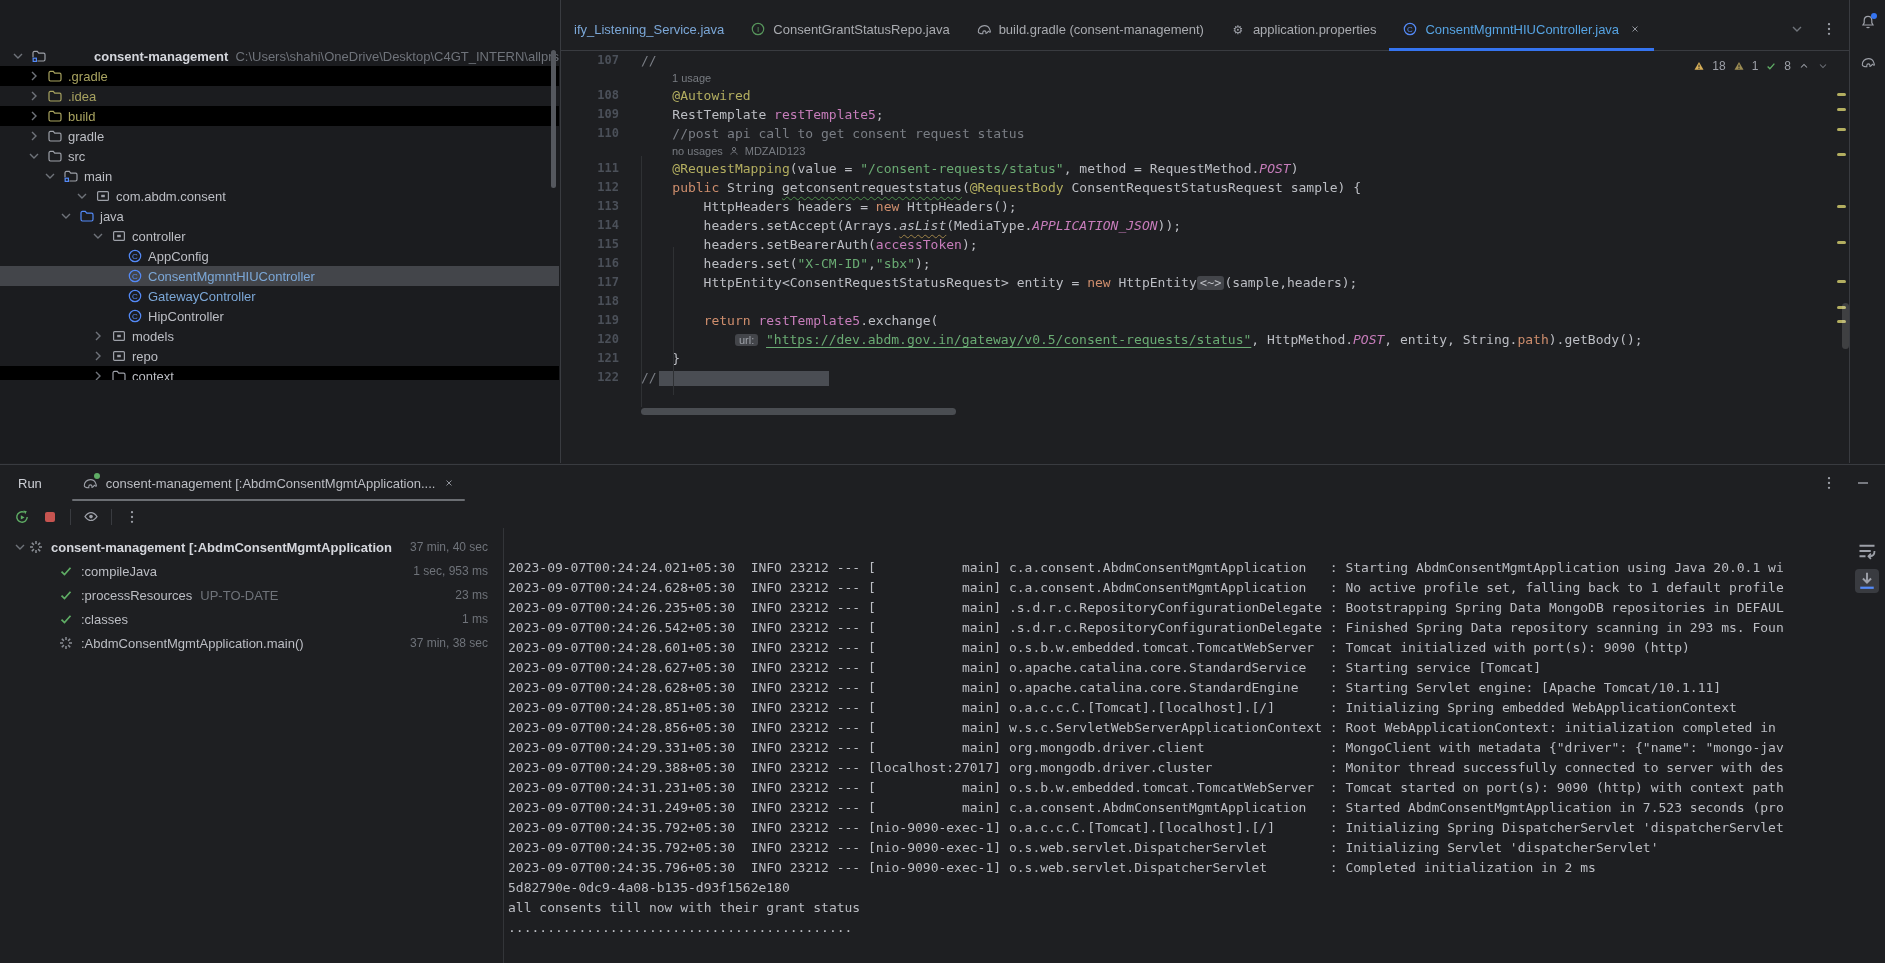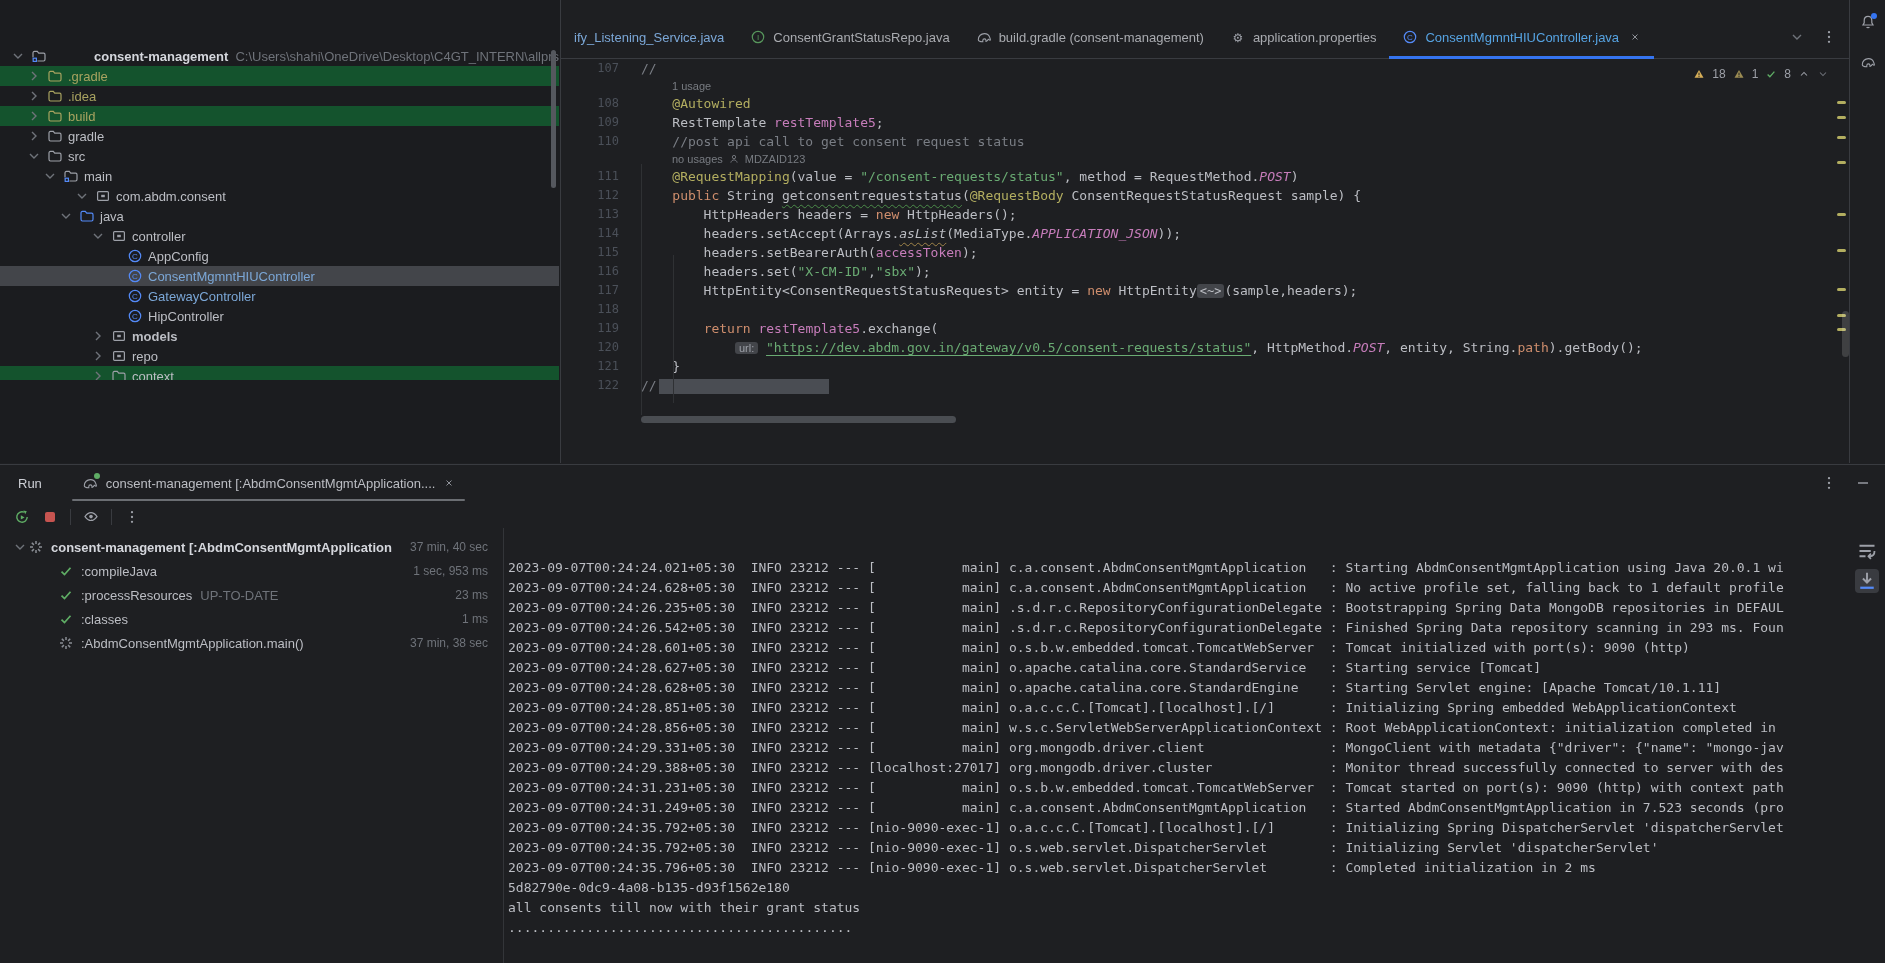--- a/index.html
+++ b/index.html
@@ -9,40 +9,40 @@
   .ic svg{width:16px;height:16px;display:block;}
   .ic.sm, .ic.sm svg{width:12px;height:12px;}
 
   
   .project{position:absolute;left:0;top:0;width:560px;height:463px;background:#1b1c1f;
            border-right:1px solid #393b40;}
   .phead{height:44px;display:flex;align-items:center;gap:6px;padding-left:18px;color:#ced0d6;}
   .ptree{position:absolute;top:46px;left:0;right:1px;height:334px;overflow:hidden;}
   .prow{height:20px;display:flex;align-items:center;white-space:nowrap;overflow:hidden;}
   .prow .gap{width:5px;flex:0 0 5px;}
-  .prow.hl-brown{background:#14532d;}
+  .prow.hl-brown{background:#000000;}
   .prow.hl-sel{background:#43454a;}
   .plabel{margin-left:5px;}
   .ppath{color:#6f737a;margin-left:7px;}
   .t-olive{color:#a8a360;}
   .t-blue{color:#7ba7d7;}
   .t-bold{font-weight:bold;color:#d5d7dd;margin-left:47px;}
   .pscroll{position:absolute;right:4px;top:50px;width:5px;height:138px;background:#55585e;border-radius:3px;}
 
   
-  .editor{position:absolute;left:561px;top:16px;width:1288px;height:409px;background:#1e1f22;}
+  .editor{position:absolute;left:561px;top:8px;width:1288px;height:409px;background:#1e1f22;}
   .tabbar{height:42px;border-bottom:1px solid #393b40;display:flex;align-items:stretch;}
   .tab{display:flex;align-items:center;gap:7px;padding:0 13px;position:relative;color:#a9abb0;cursor:pointer;white-space:nowrap;}
   .tab .tclose{margin-left:3px;}
   .tab.active::after{content:"";position:absolute;left:0;right:0;bottom:-1px;height:3px;background:#3574f0;}
   .tabextras{margin-left:auto;display:flex;align-items:center;gap:16px;padding-right:12px;}
   .code{position:absolute;top:43px;left:0;right:14px;bottom:10px;overflow:hidden;
         font-family:"DejaVu Sans Mono",monospace;font-size:13px;line-height:19px;}
   .cl{display:flex;height:19px;}
-  .ln{flex:0 0 58px;text-align:right;padding-right:22px;color:#4b5059;font-size:12px;}
+  .ln{flex:0 0 58px;text-align:right;padding-right:22px;color:#4b5059;font-size:12px;font-weight:bold;}
   .ct{white-space:pre;}
   .inlay{height:16px;line-height:16px;font-size:11px;color:#787c82;padding-left:111px;
          font-family:"Liberation Sans",sans-serif;display:flex;align-items:center;gap:5px;}
   .sd{color:#bcbec4}.sc{color:#7a7e85}.sa{color:#b3ae60}.sk{color:#cf8e6d}.ss{color:#6aab73}
   .sf{color:#c77dbb}.sfi{color:#c77dbb;font-style:italic}
   .sdecl{color:#bcbec4;text-decoration:underline wavy #4c8c4a 1px;text-underline-offset:4px;}
   .swarn{color:#bcbec4;font-style:italic;text-decoration:underline wavy #9f8449 1px;text-underline-offset:4px;}
   .slink{color:#6aab73;text-decoration:underline;text-underline-offset:3px;}
   .sbadge{background:#43454a;border-radius:3px;padding:0 3px;color:#bcbec4;font-size:12px;}
   .surl{background:#43454a;border-radius:3px;padding:0 4px;color:#9da0a8;font-size:11px;font-family:"Liberation Sans",sans-serif;}
@@ -275,21 +275,21 @@
           <span style="width:16px;flex:0 0 16px"></span>
           <span class="gap"></span>
           <span class="ic ">
             <svg viewBox="0 0 16 16">
               <circle cx="8" cy="8" r="5.7" fill="none" stroke="#548af7" stroke-width="1.2"></circle>
               <text x="8" y="11" font-size="8" fill="#548af7" text-anchor="middle" font-family="Liberation Sans,sans-serif">C</text>
             </svg>
           </span>
           <span class="plabel   ">HipController</span>
         </div>
-        <div class="prow" style="padding-left: 90px; font-weight: bold;">
+        <div class="prow" style="padding-left: 90px;">
           <span class="ic ">
             <svg viewBox="0 0 16 16">
               <path d="M6 4l4 4-4 4" fill="none" stroke="#6f737a" stroke-width="1.4"></path>
             </svg>
           </span>
           <span class="gap"></span>
           <span class="ic ">
             <svg viewBox="0 0 16 16">
               <rect x="2.6" y="3.6" width="10.8" height="8.8" rx="1" fill="none" stroke="#9da0a8" stroke-width="1.2"></rect>
               <rect x="6.2" y="6.8" width="3.6" height="2.4" fill="#9da0a8"></rect>

